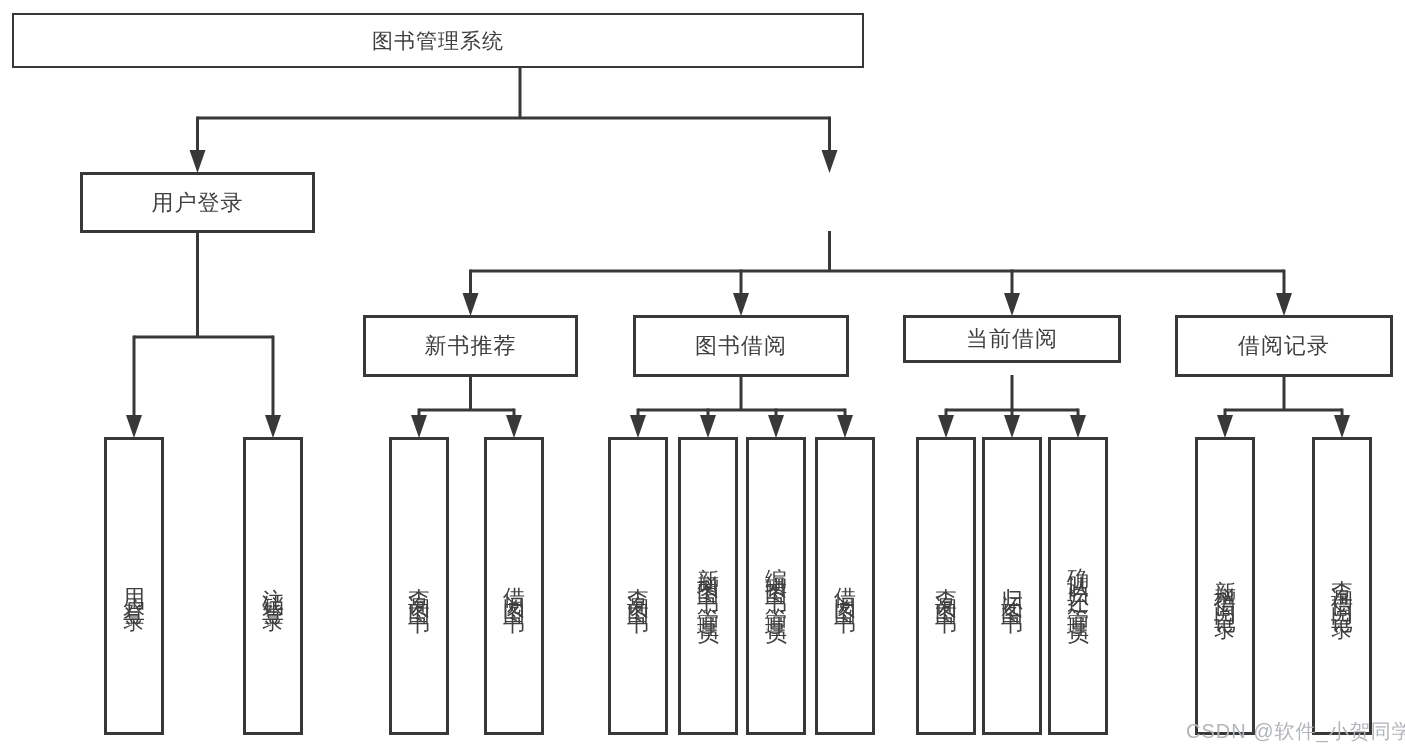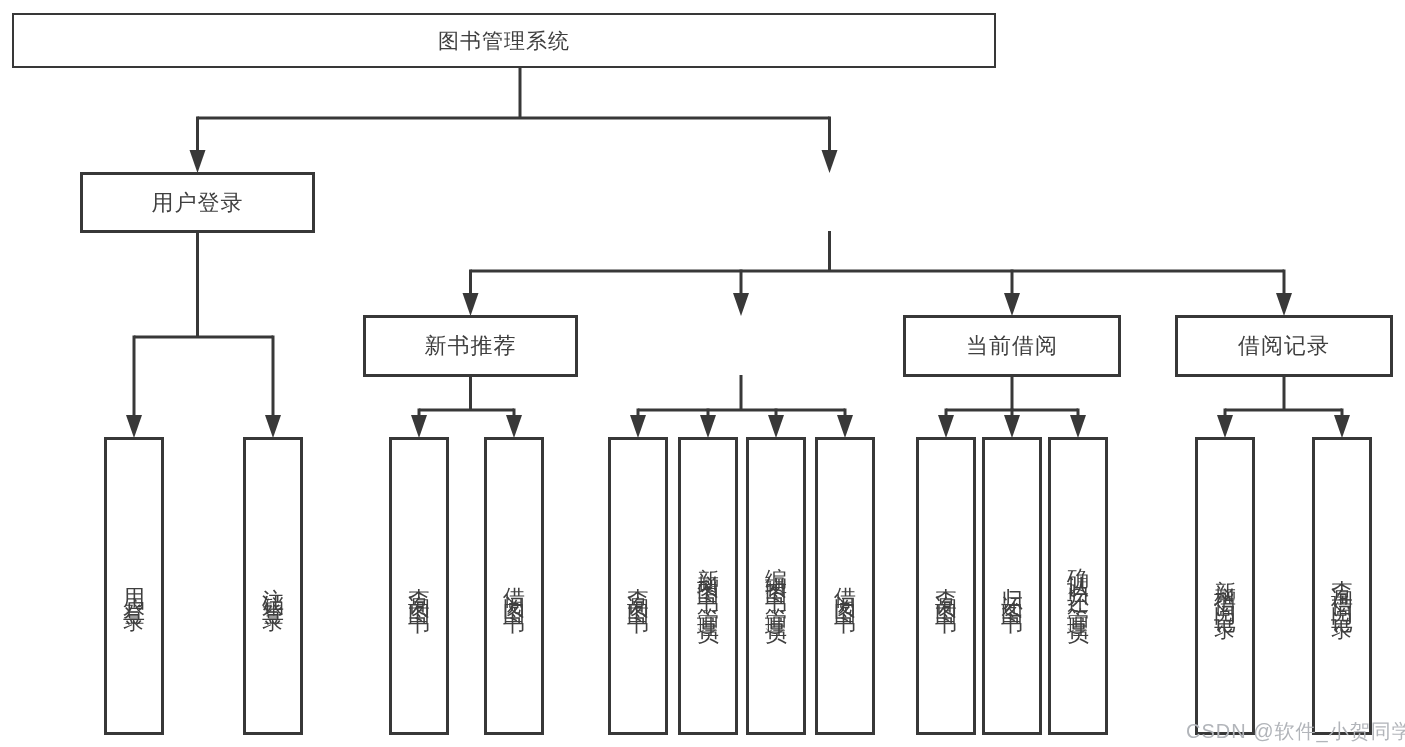--- a/index.html
+++ b/index.html
@@ -93,32 +93,35 @@
       <polygon points="768,415 784,415 776,438"></polygon>
       <polygon points="837,415 853,415 845,438"></polygon>
       <polygon points="938,415 954,415 946,438"></polygon>
       <polygon points="1004,415 1020,415 1012,438"></polygon>
       <polygon points="1070,415 1086,415 1078,438"></polygon>
       <polygon points="1217,415 1233,415 1225,438"></polygon>
       <polygon points="1334,415 1350,415 1342,438"></polygon>
     </g>
   </svg>
 
-  <div class="node root" style="left:12px;top:13px;width:984px;height:55px;">
+  <div class="node root" style="left:12px;top:13px;width:852px;height:55px;">
     <span>图书管理系统</span>
   </div>
 
   <div class="node branch" style="left:80px;top:172px;width:235px;height:61px;">
     <span>用户登录</span>
   </div>
 
   <div class="node branch" style="left:363px;top:315px;width:215px;height:62px;text-align:right;">
     <span>新书推荐</span>
   </div>
-  <div class="node branch" style="left:903px;top:315px;width:218px;height:62px;">
+  <div class="node branch" style="left:633px;top:315px;width:216px;height:62px;">
+    <span>图书借阅</span>
+  </div>
+  <div class="node branch" style="left:903px;top:315px;width:218px;height:48px;">
     <span>当前借阅</span>
   </div>
   <div class="node branch" style="left:1175px;top:315px;width:218px;height:62px;">
     <span>借阅记录</span>
   </div>
 
   <div class="node leaf" style="left:104px;top:437px;width:60px;height:298px;">
     <span class="vtext">用户登录</span>
   </div>
   <div class="node leaf" style="left:243px;top:437px;width:60px;height:298px;">

